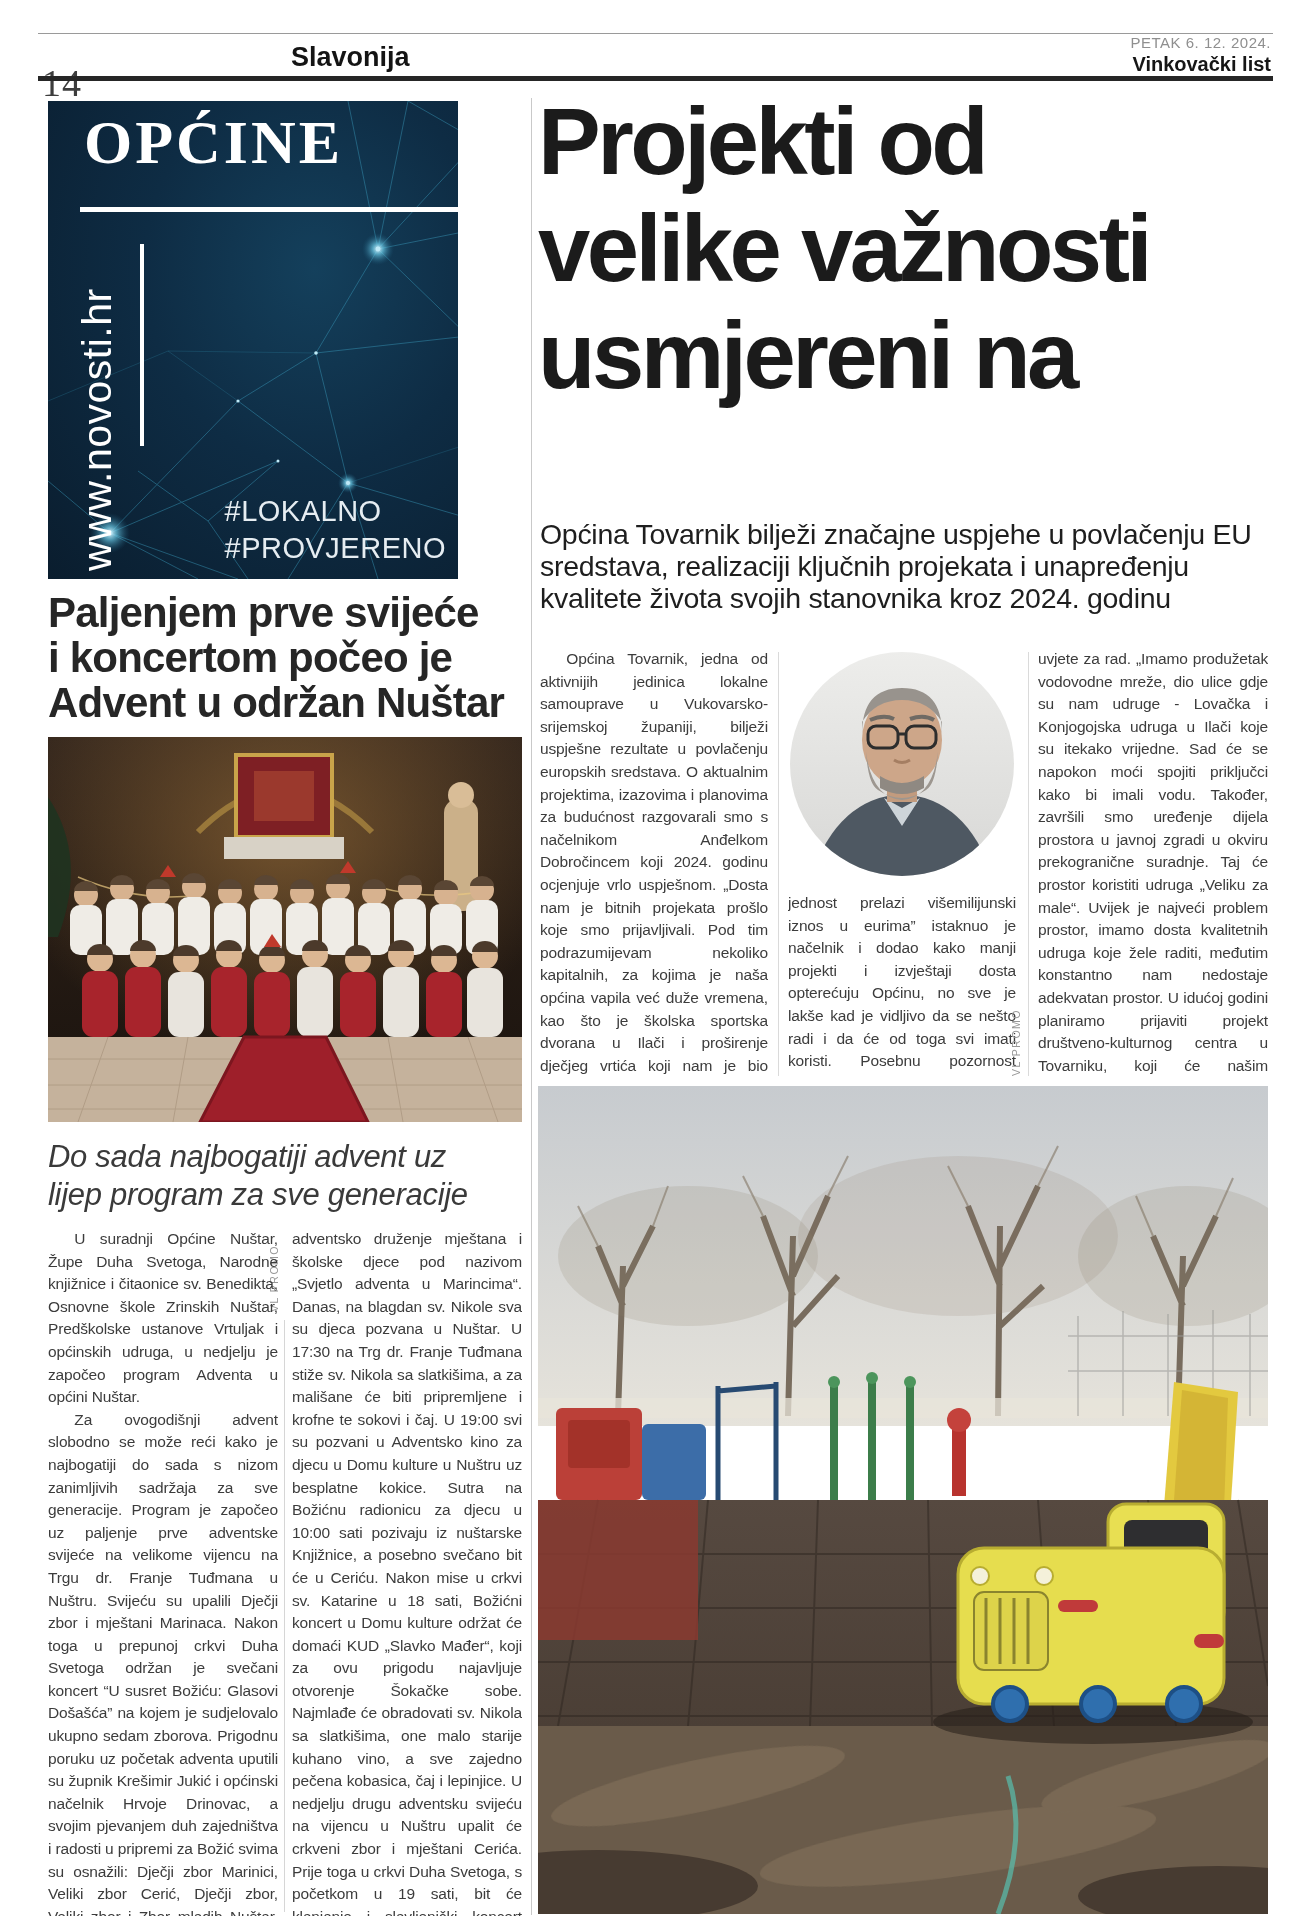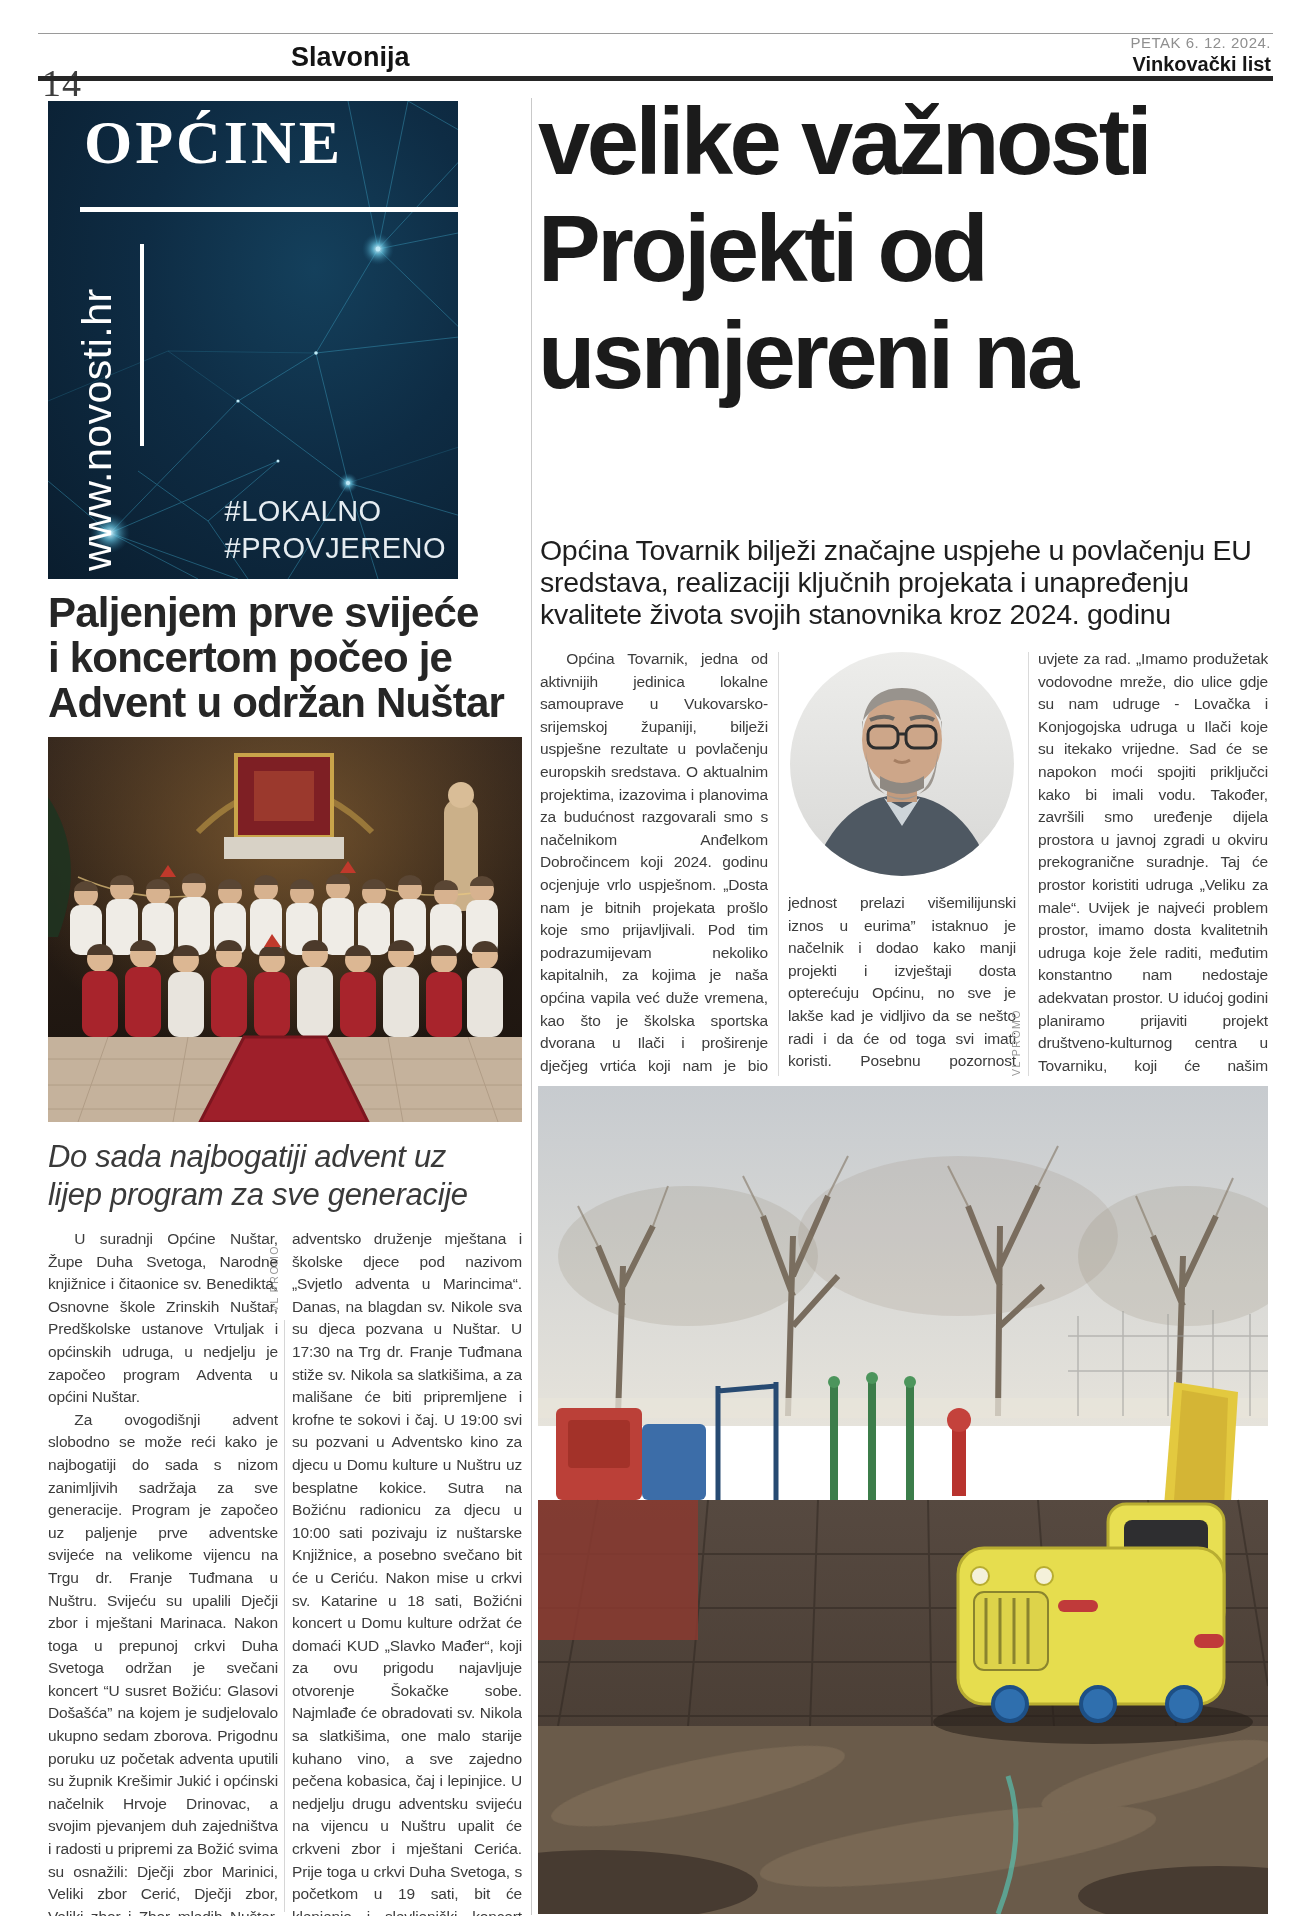--- a/index.html
+++ b/index.html
@@ -48,21 +48,21 @@
   .l-gutter-rule { position:absolute; left:284px; top:1320px; width:1px; height:592px; background:#d6d6d6; }
 
   .photo-credit { position:absolute; transform:rotate(-90deg); transform-origin:left top;
     font-size:10.5px; color:#979797; letter-spacing:1.5px; white-space:nowrap; }
   .credit-left  { left:268px;  top:1312px; }
   .credit-right { left:1010px; top:1076px; }
 
   
   .right-headline { position:absolute; left:538px; top:88px; width:740px; color:#1b1b1b; }
   .right-headline span { display:block; font-size:94px; line-height:107px; font-weight:700; letter-spacing:-3.5px; }
-  .deck { position:absolute; left:540px; top:534px; width:732px; font-size:28.5px; line-height:32px;
+  .deck { position:absolute; left:540px; top:518px; width:732px; font-size:28.5px; line-height:32px;
     font-weight:400; color:#1e1e1e; letter-spacing:-.3px; }
 
   .r-col1 { left:540px;  top:648px; width:228px; height:430px; }
   .r-col2-text { left:788px; top:892px; width:228px; height:186px; }
   .r-col3 { left:1038px; top:648px; width:230px; height:430px; }
   .r-gutter-rule { position:absolute; top:652px; width:1px; height:424px; background:#dadada; }
   .rg1 { left:778px; } .rg2 { left:1028px; }
 
   .portrait { position:absolute; left:788px; top:648px; width:228px; height:232px; }
 
@@ -270,22 +270,22 @@
   <div class="body-col l-col1">
     <p>U suradnji Općine Nuštar, Župe Duha Svetoga, Narodne knjižnice i čitaonice sv. Benedikta, Osnovne škole Zrinskih Nuštar, Predškolske ustanove Vrtuljak i općinskih udruga, u nedjelju je započeo program Adventa u općini Nuštar.</p>
     <p>Za ovogodišnji advent slobodno se može reći kako je najbogatiji do sada s nizom zanimljivih sadržaja za sve generacije. Program je započeo uz paljenje prve adventske svijeće na velikome vijencu na Trgu dr. Franje Tuđmana u Nuštru. Svijeću su upalili Dječji zbor i mještani Marinaca. Nakon toga u prepunoj crkvi Duha Svetoga održan je svečani koncert “U susret Božiću: Glasovi Došašća” na kojem je sudjelovalo ukupno sedam zborova. Prigodnu poruku uz početak adventa uputili su župnik Krešimir Jukić i općinski načelnik Hrvoje Drinovac, a svojim pjevanjem duh zajedništva i radosti u pripremi za Božić svima su osnažili: Dječji zbor Marinici, Veliki zbor Cerić, Dječji zbor, Veliki zbor i Zbor mladih Nuštar, Zbor OŠ Zrinskih Nuštar te gosti iz Vinkovaca Zbor “Miraculum Meissa”. Nakon koncerta u dvorištu crkve održano je prigodno druženje uz pečene kobasice, lepinjice, kuhano vino i čaj.</p>
 
   </div>
   <div class="body-col l-col2">
     <p class="noindent">adventsko druženje mještana i školske djece pod nazivom „Svjetlo adventa u Marincima“. Danas, na blagdan sv. Nikole sva su djeca pozvana u Nuštar. U 17:30 na Trg dr. Franje Tuđmana stiže sv. Nikola sa slatkišima, a za mališane će biti pripremljene i krofne te sokovi i čaj. U 19:00 svi su pozvani u Adventsko kino za djecu u Domu kulture u Nuštru uz besplatne kokice. Sutra na Božićnu radionicu za djecu u 10:00 sati pozivaju iz nuštarske Knjižnice, a posebno svečano bit će u Ceriću. Nakon mise u crkvi sv. Katarine u 18 sati, Božićni koncert u Domu kulture održat će domaći KUD „Slavko Mađer“, koji za ovu prigodu najavljuje otvorenje Šokačke sobe. Najmlađe će obradovati sv. Nikola sa slatkišima, one malo starije kuhano vino, a sve zajedno pečena kobasica, čaj i lepinjice. U nedjelju drugu adventsku svijeću na vijencu u Nuštru upalit će crkveni zbor i mještani Cerića. Prije toga u crkvi Duha Svetoga, s početkom u 19 sati, bit će klanjanje i slavljenički koncert grupe Noel i Zvonimira Kalića. U srijedu, 11. prosinca, u Domu kulture u Nuštru gostuje Slavonski putujući teatar s predstavom Vila Lala. Novi niz događanja na Adventu u općini Nuštar počinje sa sljedećim petkom.</p>
   </div>
 
   <h1 class="right-headline">
+    <span>Projekti od</span>
     <span>velike važnosti</span>
-    <span>Projekti od</span>
     <span>usmjereni na</span>
   </h1>
 
   <div class="deck">Općina Tovarnik bilježi značajne uspjehe u povlačenju EU sredstava, realizaciji ključnih projekata i unapređenju kvalitete života svojih stanovnika kroz 2024. godinu</div>
 
   <div class="r-gutter-rule rg1"></div>
   <div class="r-gutter-rule rg2"></div>
 
   <div class="body-col r-col1">
     <p>Općina Tovarnik, jedna od aktivnijih jedinica lokalne samouprave u Vukovarsko-srijemskoj županiji, bilježi uspješne rezultate u povlačenju europskih sredstava. O aktualnim projektima, izazovima i planovima za budućnost razgovarali smo s načelnikom Anđelkom Dobročincem koji 2024. godinu ocjenjuje vrlo uspješnom. „Dosta nam je bitnih projekata prošlo koje smo prijavljivali. Pod tim podrazumijevam nekoliko kapitalnih, za kojima je naša općina vapila već duže vremena, kao što je školska sportska dvorana u Ilači i proširenje dječjeg vrtića koji nam je bio preopterećen kapacitetom. Jedan projekt je krenuo, drugi ide, a treba reći kako su potpisani i dodijeljeni ugovori. To su veliki projekti koji su nam od bitnog značaja za našu zajednicu. Prošlo nam je još nekih sportskih projekata čija ukupna vri-</p>

